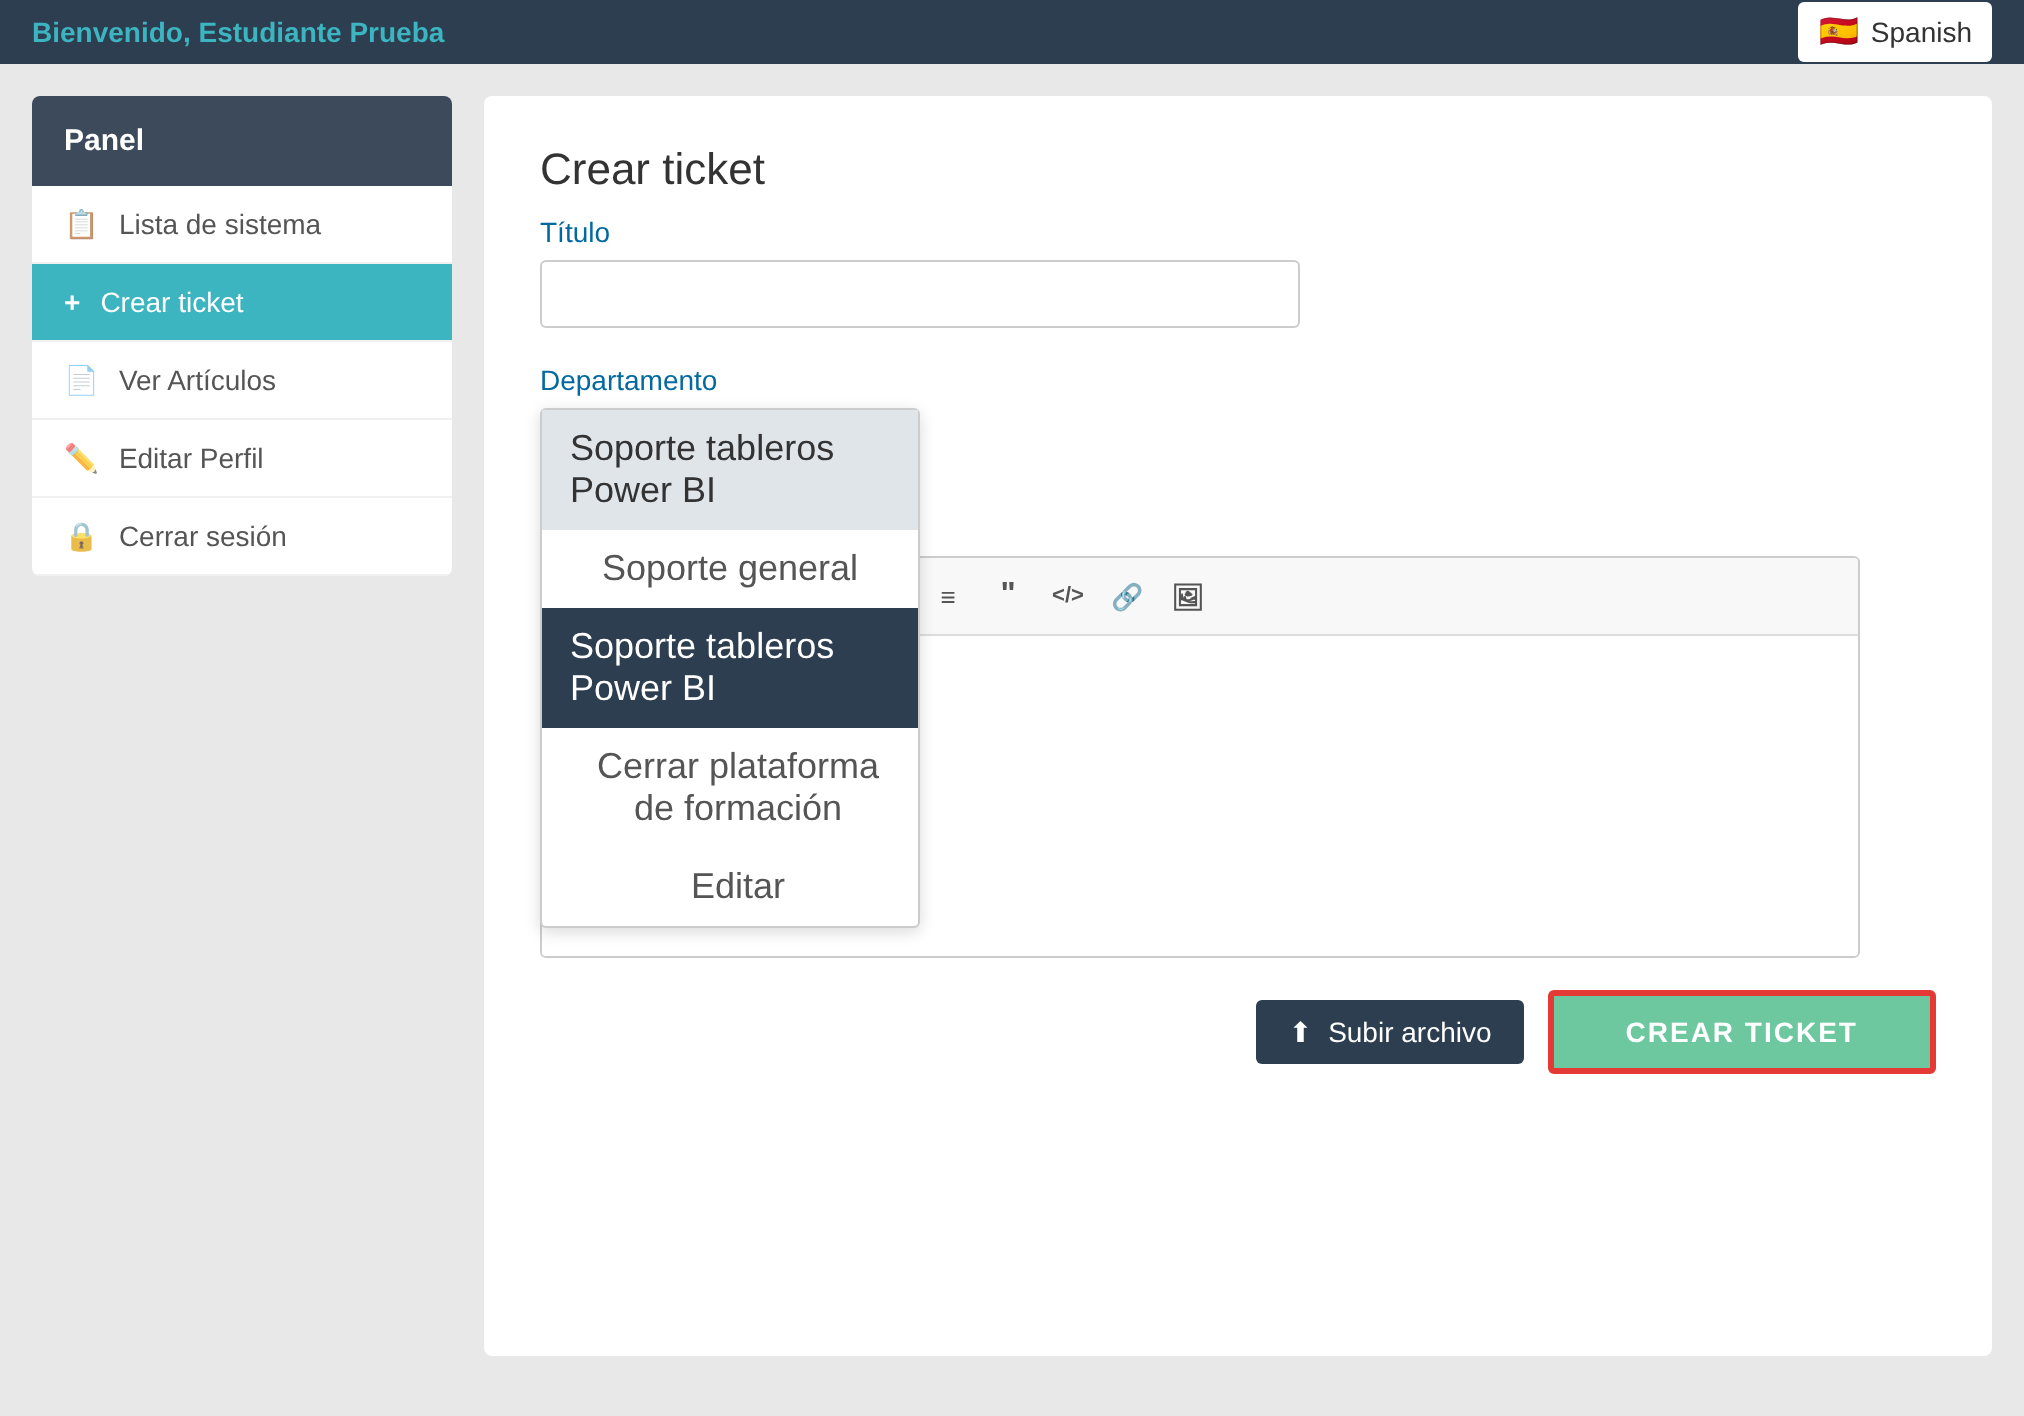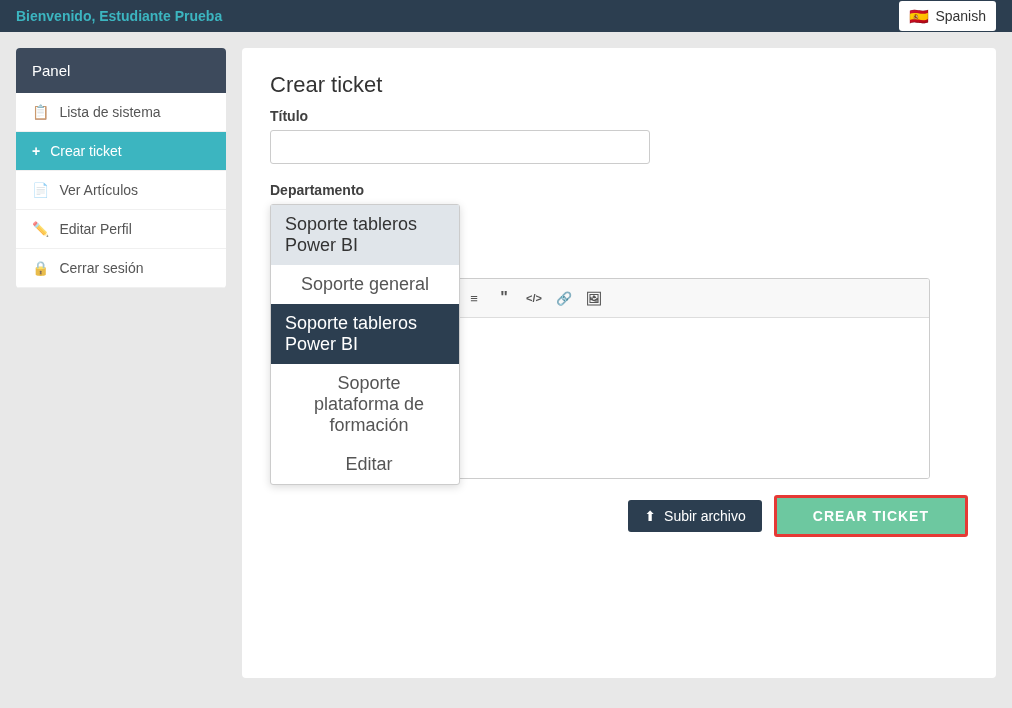--- a/index.html
+++ b/index.html
@@ -52,21 +52,21 @@
       width: 210px;
       background: white;
       border-radius: 4px;
       overflow: hidden;
       height: fit-content;
     }
     .sidebar-header {
       background: #3d4a5c;
       color: white;
       font-size: 15px;
-      font-weight: normal;
+      font-weight: bold;
       padding: 14px 16px;
     }
     .sidebar-item {
       display: flex;
       align-items: center;
       gap: 10px;
       padding: 11px 16px;
       font-size: 14px;
       color: #555;
       cursor: pointer;
@@ -100,22 +100,22 @@
     .page-description {
       font-size: 13px;
       color: #555;
       margin-bottom: 22px;
       line-height: 1.5;
     }
     .page-description a { color: #3cb5c0; }
 
     .form-label {
       font-size: 14px;
-      color: #404040;
-      font-weight: bold;
+      color: #0369a1;
+      font-weight: normal;
       margin-bottom: 6px;
       display: block;
     }
     .form-input {
       width: 100%;
       max-width: 380px;
       height: 34px;
       border: 1px solid #ccc;
       border-radius: 3px;
       padding: 6px 10px;
@@ -298,21 +298,21 @@
           <div class="dept-dropdown-item selected-top">
             <span>Soporte tableros Power BI</span>
           </div>
           <div class="dept-dropdown-item" style="text-align:center;">
             <span>Soporte general</span>
           </div>
           <div class="dept-dropdown-item selected-active">
             <span>Soporte tableros Power BI</span>
           </div>
           <div class="dept-dropdown-item indented">
-            <span>Soporte plataforma de formación</span>
+            <span>Cerrar plataforma de formación</span>
           </div>
           <div class="dept-dropdown-item indented">
             <span>Editar</span>
           </div>
         </div>
       </div>
     </div>
 
     <div class="editor-wrapper" style="margin-top:80px;">
       <div class="editor-toolbar">

